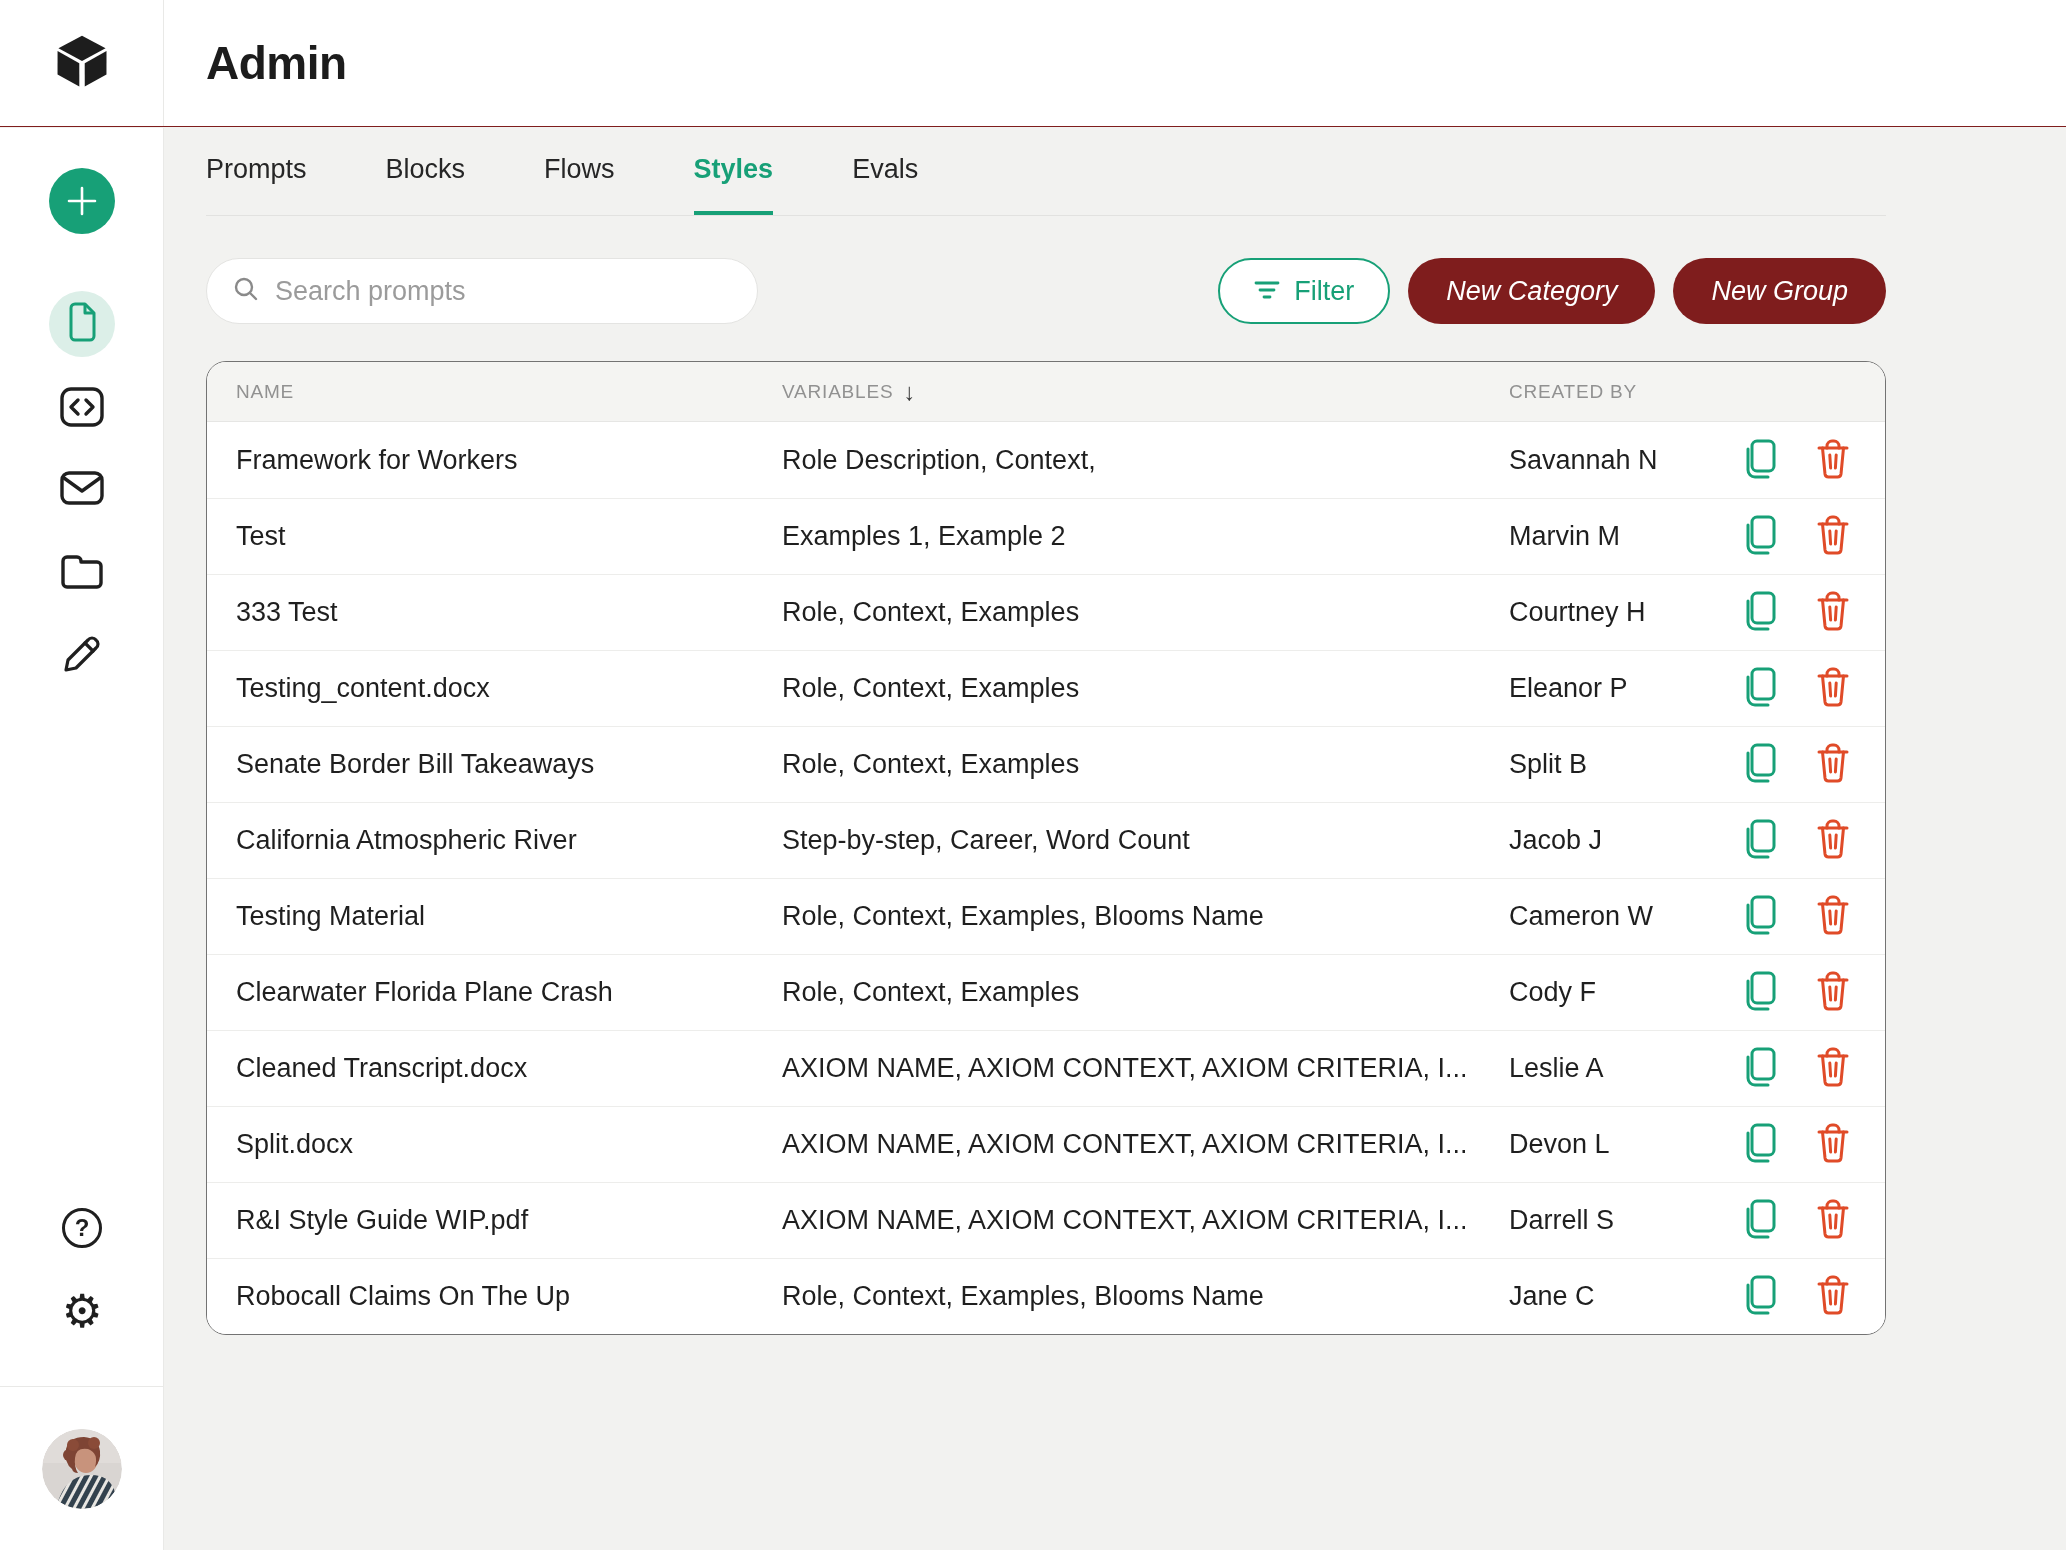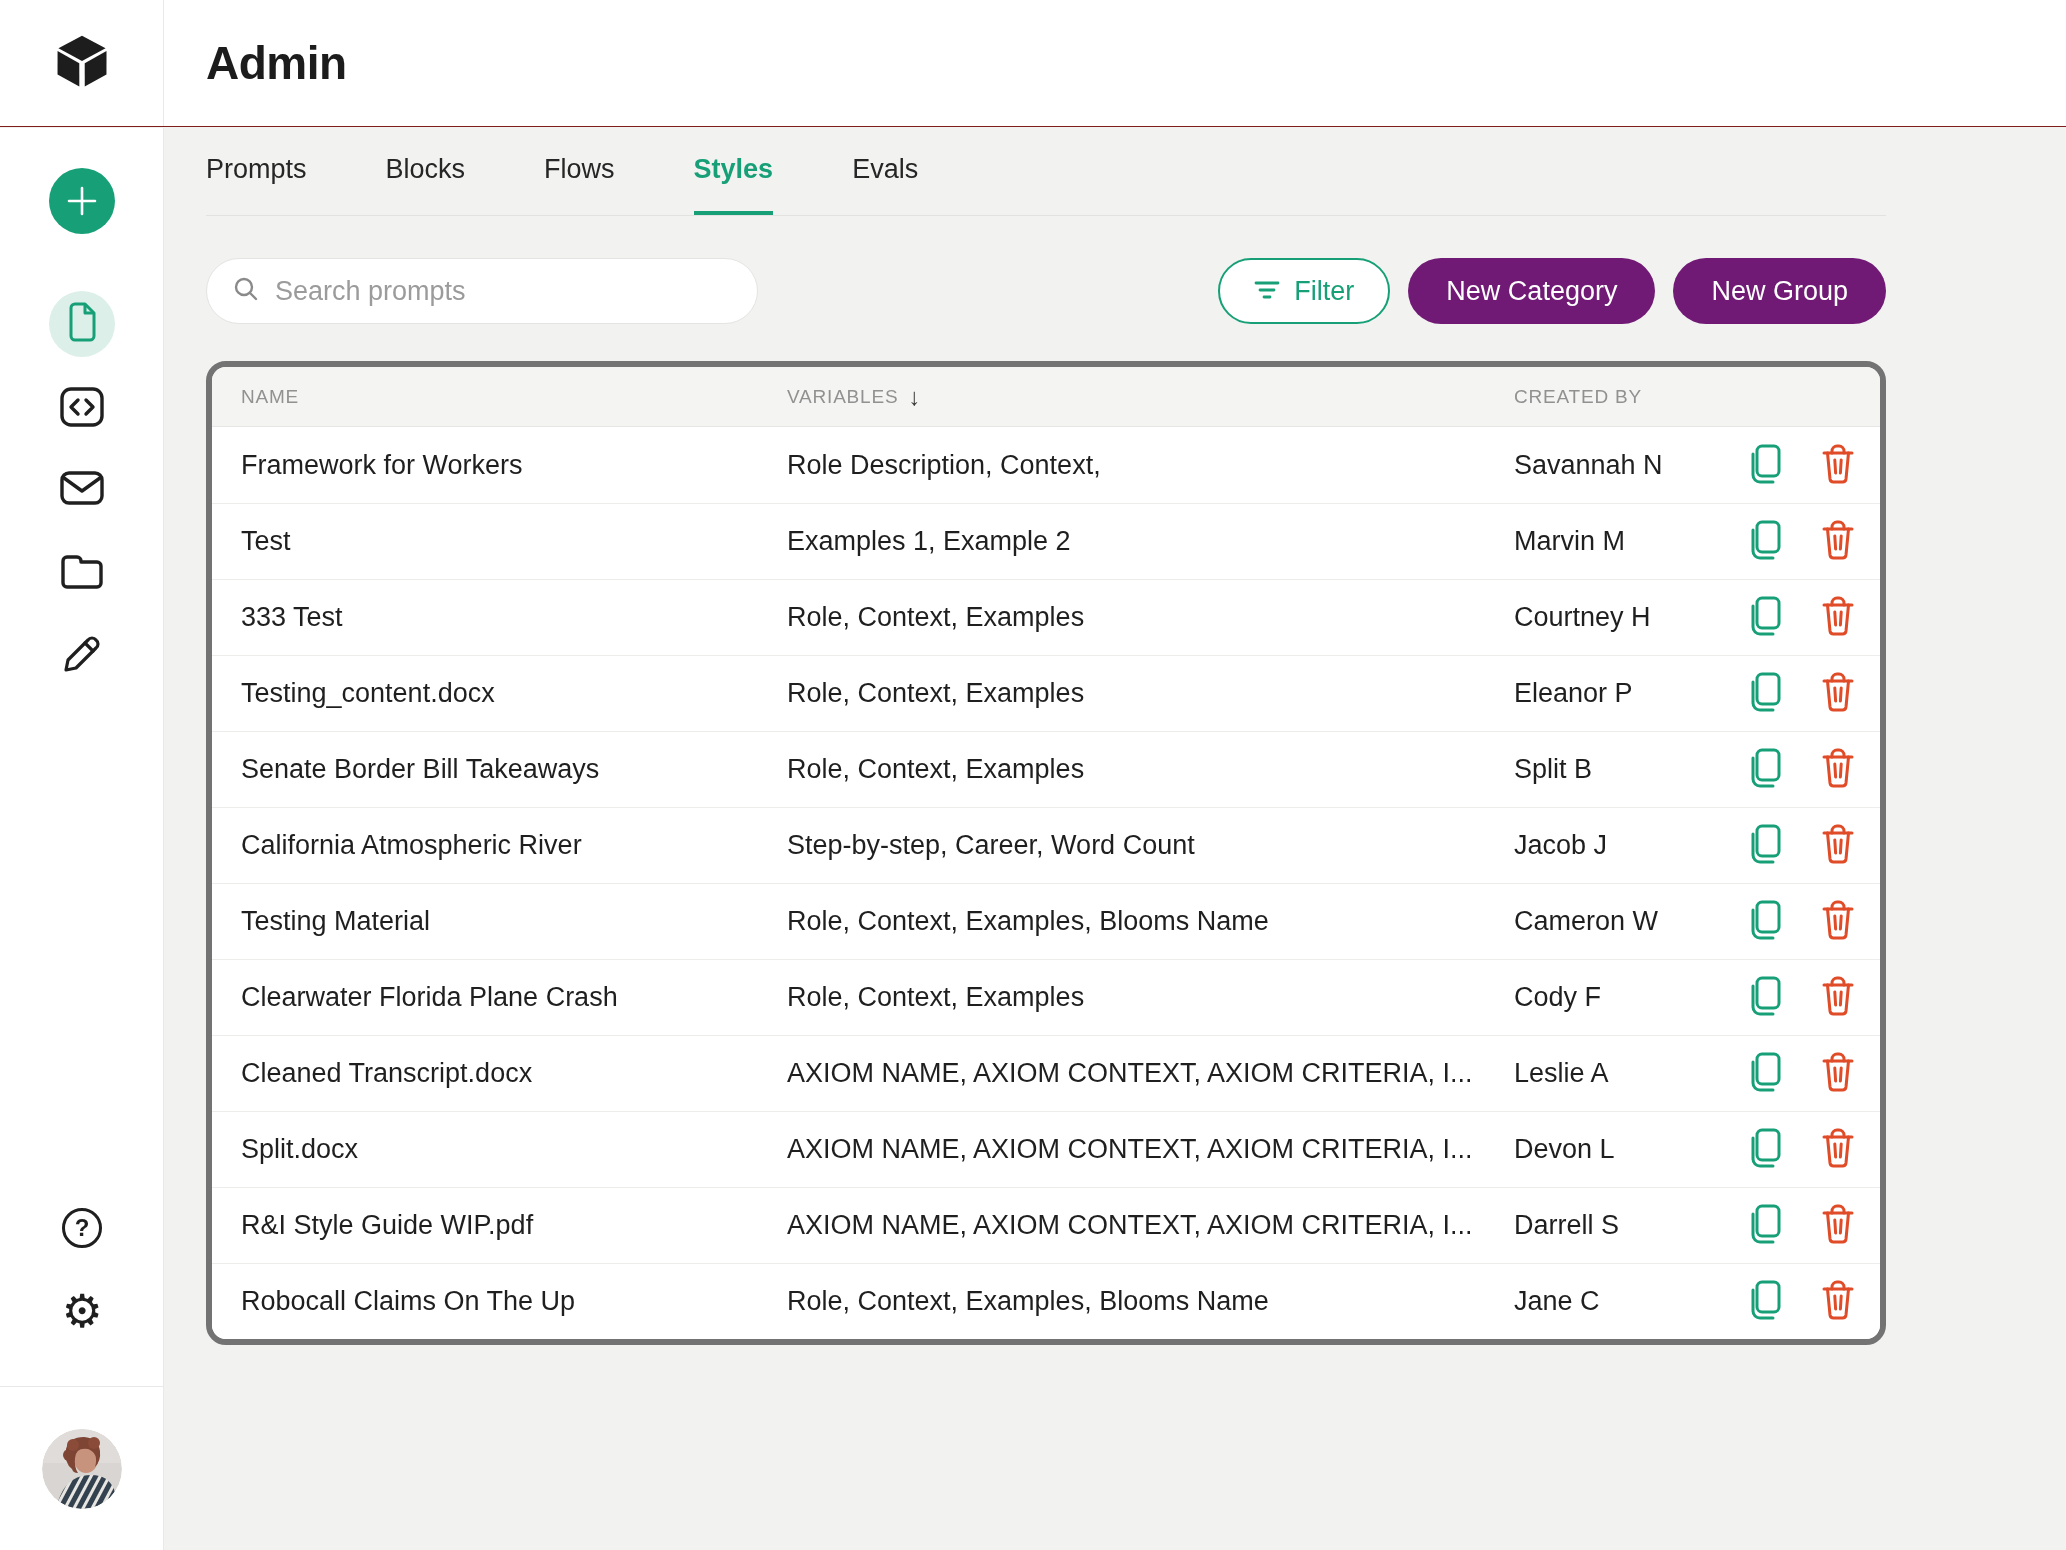--- a/index.html
+++ b/index.html
@@ -43,25 +43,25 @@
   .search-box { width:552px; height:66px; background:#ffffff; border:1px solid #e4e4e2; border-radius:33px;
                 display:flex; align-items:center; padding:16px 26px; }
   .search-box svg { flex:0 0 auto; margin-right:16px; }
   .search-input { border:none; outline:none; background:transparent; font-size:27px; color:#1f1f1f;
                   font-family:"Liberation Sans", sans-serif; width:100%; }
   .search-input::placeholder { color:#9b9b9b; }
   .toolbar-right { margin-left:auto; display:flex; gap:18px; }
   .btn { height:66px; border-radius:33px; font-size:27px; font-family:"Liberation Sans", sans-serif;
          display:flex; align-items:center; justify-content:center; cursor:pointer; }
   .btn-outline { background:#ffffff; color:#17a077; border:2px solid #17a077; padding:0 34px; gap:14px; }
-  .btn-solid { background:#701a75; color:#ffffff; border:none; padding:0 38px; }
+  .btn-solid { background:#7f1d1d; color:#ffffff; border:none; padding:0 38px;font-style:italic; }
 
   
   .table-card { position:absolute; left:41px; top:233px; width:1680px; background:#ffffff;
-                border:6px solid #737373; border-radius:20px; overflow:hidden; }
+                border:1px solid #737373; border-radius:20px; overflow:hidden; }
   .tgrid { display:grid; grid-template-columns:546px 727px 206px 90px 55px; align-items:center;
            padding:0 27px 0 29px; }
   .thead { height:60px; background:#f4f4f2; border-bottom:1px solid #e6e6e4; }
   .th { font-size:19px; letter-spacing:0.8px; color:#919191; display:flex; align-items:center; gap:10px; }
   .sort-arrow { font-size:24px; color:#3a3a3a; letter-spacing:0; }
   .trow { height:76px; border-top:1px solid #ededeb; background:#ffffff; cursor:pointer; }
   .trow:first-child { border-top:none; }
   .td { font-size:27px; color:#1f1f1f; white-space:nowrap; overflow:hidden; }
   .icon-btn { width:48px; height:48px; border:none; background:transparent; border-radius:8px;
               display:flex; align-items:center; justify-content:center; cursor:pointer; justify-self:center; }

